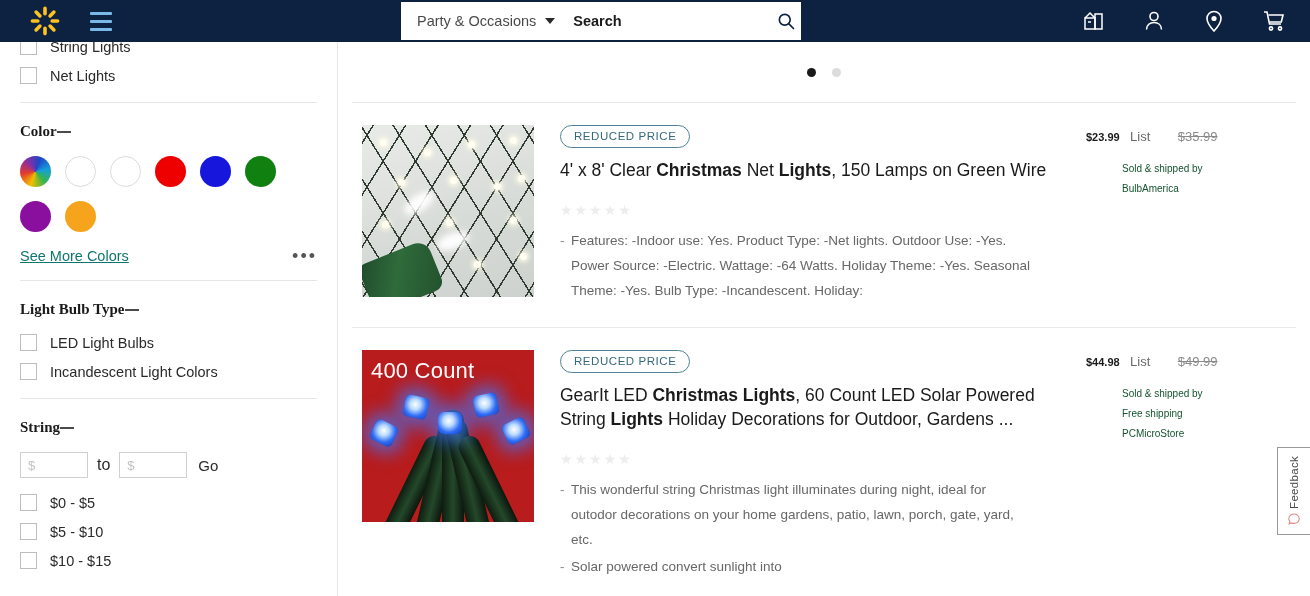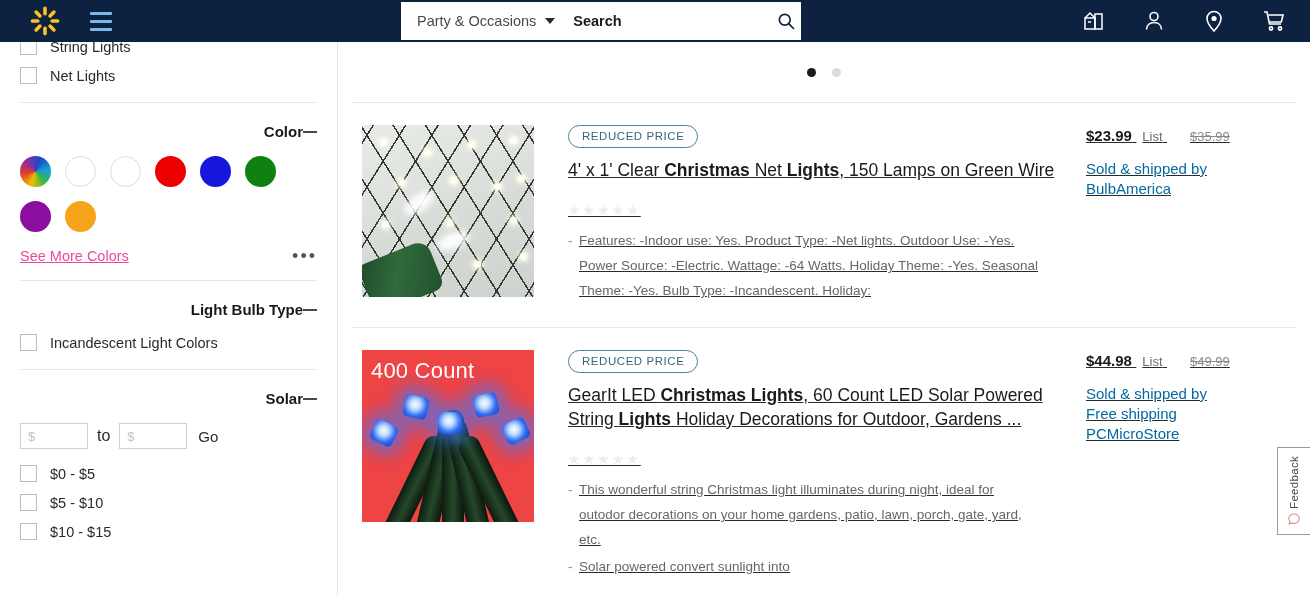--- a/index.html
+++ b/index.html
@@ -57,36 +57,37 @@
     position: absolute; left: 0; top: 42px;
     width: 338px; height: 554px;
     background: #fff;
     border-right: 1px solid #e6e6e6;
     padding: 0 20px;
     overflow: hidden;
   }
   .facet { padding: 0; }
   .facet-divider { border-top: 1px solid #e6e6e6; margin: 12px 0 0 0; }
   .facet-head {
-    display: flex; align-items: center; justify-content: flex-end;
+    display: flex; align-items: center; justify-content: flex-start;
     padding: 20px 0 10px 0;
+    font-family: Liberation Serif, serif;
   }
   .facet-title { font-size: 15px; font-weight: bold; color: #1a1a1a; }
   .facet-minus { width: 14px; height: 2px; background: #4a4a4a; }
   .chk-row { display: flex; align-items: center; gap: 13px; padding: 6px 0; cursor: pointer; }
   .chk-box { width: 17px; height: 17px; border: 1px solid #bdbdbd; background: #fff; flex: none; }
   .chk-label { font-size: 14.5px; color: #2a2a2a; }
 
   .swatch-grid { display: flex; flex-wrap: wrap; gap: 14px; padding: 6px 0 2px 0; width: 290px; }
   .swatch { width: 31px; height: 31px; border-radius: 50%; cursor: pointer; }
   .swatch.outline { border: 1px solid #dcdcdc; background: #fff; }
   .swatch.multi { background: conic-gradient(from 200deg, #f0c000, #e43b2c, #8b2fa0, #1e46c8, #14a0d8, #3ab54a, #f0c000); }
 
   .more-row { display: flex; align-items: center; justify-content: space-between; padding: 14px 0 4px 0; }
-  .more-link { font-size: 14.5px; color: #ec4899; text-decoration: underline; cursor: pointer; }
+  .more-link { font-size: 14.5px; color: #0f766e; text-decoration: underline; cursor: pointer; }
   .dots-ell { font-size: 18px; color: #555; letter-spacing: 2px; line-height: 10px; cursor: pointer; }
 
   .price-inputs { display: flex; align-items: center; gap: 9px; padding: 6px 0 10px 0; }
   .price-field {
     width: 68px; height: 26px; border: 1px solid #d0d0d0; background: #fff;
     padding: 0 7px; font-family: "Liberation Sans", sans-serif; font-size: 13px; outline: none;
   }
   .price-field::placeholder { color: #c2c2c2; }
   .price-to { font-size: 16px; color: #2a2a2a; }
   .price-go { font-size: 15px; color: #2a2a2a; background: none; border: none;
@@ -97,21 +98,21 @@
     position: absolute; left: 338px; top: 42px;
     width: 972px; height: 554px;
     background: #fff; overflow: hidden;
   }
   .carousel-dots { display: flex; justify-content: center; align-items: center; gap: 16px; height: 60px; }
   .cdot { width: 9px; height: 9px; border-radius: 50%; background: #dcdcdc; cursor: pointer; }
   .cdot.active { background: #1a1a1a; }
 
   .res-divider { border-top: 1px solid #e9e9e9; margin: 0 14px 0 14px; }
 
-  .product { display: flex; padding: 22px 14px 22px 24px; gap: 8px; text-decoration: underline; }
+  .product { display: flex; padding: 22px 14px 22px 24px; gap: 0; }
   .pimg { width: 172px; height: 172px; flex: none; position: relative; overflow: hidden; }
 
   
   .netimg { width: 100%; height: 100%; background: #dfe2e0; position: relative; }
   .netimg .mesh {
     position: absolute; inset: -20%;
     background:
       repeating-linear-gradient(58deg, transparent 0 26px, #2f3b2f 26px 27.5px),
       repeating-linear-gradient(-58deg, transparent 0 26px, #2f3b2f 26px 27.5px),
       linear-gradient(160deg, #f0f1ef 0%, #d7dbd7 55%, #c9cec9 100%);
@@ -120,21 +121,21 @@
           box-shadow: 0 0 5px 2px rgba(255,253,230,0.95); }
   .glow-big { position: absolute; width: 34px; height: 16px; border-radius: 50%;
               background: #ffffff; filter: blur(3px); opacity: .95; }
   .plug {
     position: absolute; left: 2px; bottom: -6px; width: 74px; height: 52px;
     background: linear-gradient(120deg, #1f4a2b 0%, #2f6b3b 45%, #23512d 100%);
     transform: rotate(-22deg); border-radius: 8px 14px 10px 6px;
   }
 
   
-  .ledimg { width: 100%; height: 100%; background: #ef4444; position: relative; overflow: hidden; }
+  .ledimg { width: 100%; height: 100%; background: #b91c1c; position: relative; overflow: hidden; }
   .ledimg .count {
     position: absolute; left: 9px; top: 8px; color: #fff; font-size: 22px;
     font-family: "Liberation Sans", sans-serif; letter-spacing: .2px;
   }
   .wire { position: absolute; width: 22px; background: linear-gradient(90deg,#0e1c10,#24482a,#0b160d);
           border-radius: 11px; bottom: -14px; transform-origin: bottom center; }
   .led { position: absolute; width: 24px; height: 22px; border-radius: 5px;
          background: radial-gradient(circle at 45% 40%, #ffffff 0%, #bcdcff 28%, #2f6cf5 62%, #123ebb 100%);
          box-shadow: 0 0 18px 7px rgba(60,120,255,0.75); }
 
@@ -152,24 +153,24 @@
   .stars { color: #ededed; font-size: 14px; letter-spacing: 2px; margin: 20px 0 10px 0; }
   .bullets { list-style: none; }
   .bullets li {
     position: relative; padding-left: 11px; font-size: 13.5px; line-height: 25px;
     color: #676767; max-width: 470px; margin-bottom: 2px;
   }
   .bullets li:before { content: "-"; position: absolute; left: 0; color: #8a8a8a; }
 
   .pprice { width: 210px; flex: none; padding-top: 2px; }
   .price-line { white-space: nowrap; margin-bottom: 14px; }
-  .price-now { font-size: 15px; font-weight: bold; color: #1a1a1a; }
+  .price-now { font-size: 11px; font-weight: bold; color: #1a1a1a; }
   .price-list-lbl { font-size: 13px; color: #6b6b6b; margin-left: 6px; }
   .price-list-val { font-size: 13px; color: #8a8a8a; text-decoration: line-through; margin-left: 3px; padding-left: 20px; }
-  .seller { font-size: 15px; line-height: 20px; color: #0369a1; }
+  .seller { font-size: 10px; line-height: 20px; color: #14532d; margin-left: 36px; }
 
   
   .feedback {
     position: absolute; right: 0; top: 447px;
     width: 33px; height: 88px;
     border: 1px solid #9a9a9a; border-right: none; background: #fff;
     display: flex; flex-direction: column; align-items: center; justify-content: center;
     gap: 4px; cursor: pointer;
   }
   .feedback .fb-text {
@@ -286,29 +287,33 @@
 
   <div class="facet-divider"></div>
 
   <div class="facet">
     <div class="facet-head">
       <span class="facet-title">Light Bulb Type</span>
       <span class="facet-minus"></span>
     </div>
     <div class="chk-row">
       <span class="chk-box"></span>
+      <span class="chk-label">LED Light Bulbs</span>
+    </div>
+    <div class="chk-row">
+      <span class="chk-box"></span>
       <span class="chk-label">Incandescent Light Colors</span>
     </div>
   </div>
 
   <div class="facet-divider"></div>
 
   <div class="facet">
     <div class="facet-head">
-      <span class="facet-title">Solar</span>
+      <span class="facet-title">String</span>
       <span class="facet-minus"></span>
     </div>
     <div class="price-inputs">
       <input class="price-field" type="text" placeholder="$" style="">
       <span class="price-to">to</span>
       <input class="price-field" type="text" placeholder="$" style="">
       <button class="price-go">Go</button>
     </div>
     <div class="chk-row">
       <span class="chk-box"></span>
@@ -353,21 +358,21 @@
         <span class="bulb" style="left:112px;top:136px"></span>
         <span class="bulb" style="left:158px;top:128px"></span>
         <span class="glow-big" style="left:40px;top:70px;transform:rotate(-35deg)"></span>
         <span class="glow-big" style="left:74px;top:108px;transform:rotate(-20deg)"></span>
         <span class="plug"></span>
       </div>
     </div>
     <div class="pbody">
       <span class="badge">REDUCED PRICE</span>
       <div class="ptitle">
-        <span>4' x 1' Clear </span><b>Christmas</b><span> Net </span><b>Lights</b><span>, 150 Lamps on Green Wire</span>
+        <span>4' x 8' Clear </span><b>Christmas</b><span> Net </span><b>Lights</b><span>, 150 Lamps on Green Wire</span>
       </div>
       <div class="stars">★★★★★</div>
       <ul class="bullets">
         <li>Features: -Indoor use: Yes. Product Type: -Net lights. Outdoor Use: -Yes. Power Source: -Electric. Wattage: -64 Watts. Holiday Theme: -Yes. Seasonal Theme: -Yes. Bulb Type: -Incandescent. Holiday:</li>
       </ul>
     </div>
     <div class="pprice">
       <div class="price-line">
         <span class="price-now">$23.99</span>
         <span class="price-list-lbl">List</span>

